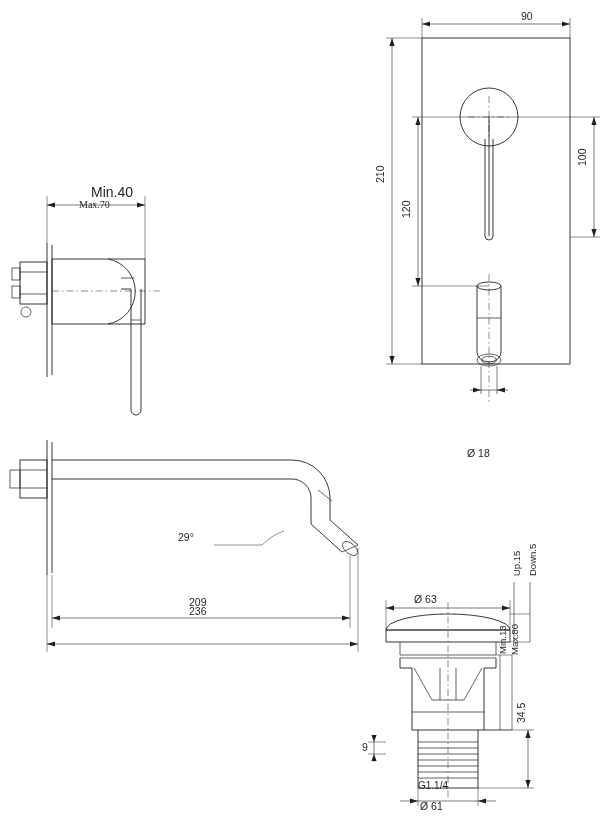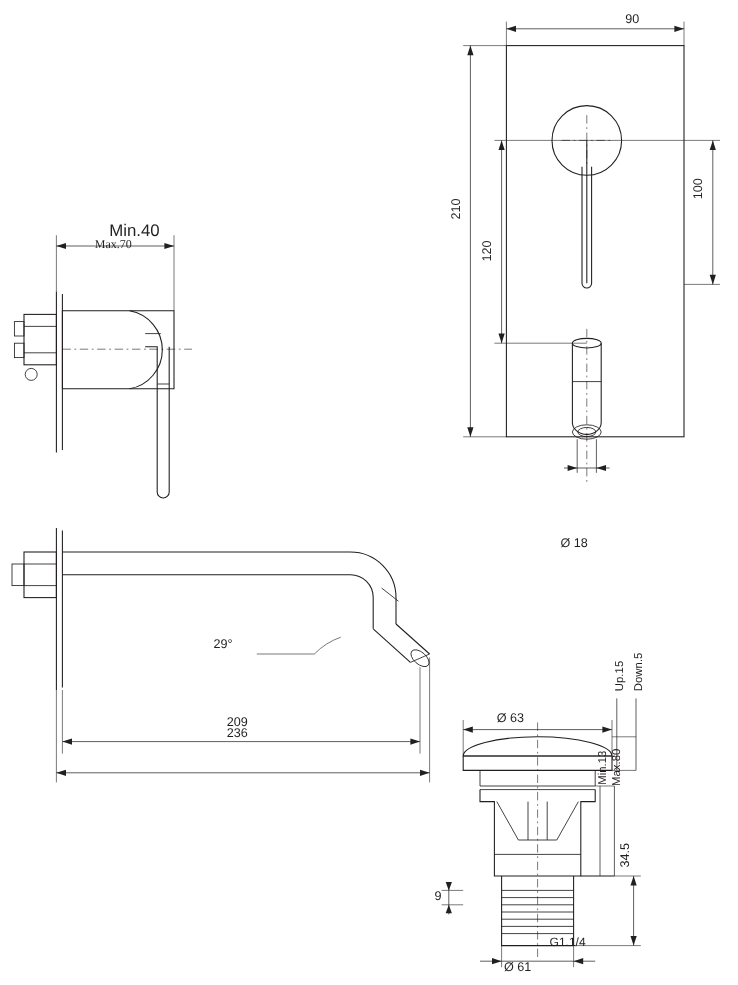--- a/index.html
+++ b/index.html
@@ -229,17 +229,17 @@
     <span style="position:absolute;left:189px;top:605px;font-size:10.5px;">236</span>
     <span style="position:absolute;left:189px;top:596px;font-size:10.5px;text-align:right;">209</span>
 
     <span style="position:absolute;left:414px;top:593px;font-size:10.5px;">Ø 63</span>
     <span style="position:absolute;left:511px;top:576px;font-size:9.5px;transform:rotate(-90deg);transform-origin:left top;">Up.15</span>
     <span style="position:absolute;left:527px;top:576px;font-size:9.5px;transform:rotate(-90deg);transform-origin:left top;">Down.5</span>
     <span style="position:absolute;left:497px;top:654px;font-size:9.5px;transform:rotate(-90deg);transform-origin:left top;">Min.13</span>
     <span style="position:absolute;left:509px;top:655px;font-size:9.5px;transform:rotate(-90deg);transform-origin:left top;">Max.80</span>
     <span style="position:absolute;left:515px;top:723px;font-size:10.5px;transform:rotate(-90deg);transform-origin:left top;">34.5</span>
     <span style="position:absolute;left:362px;top:741px;font-size:10.5px;">9</span>
-    <span style="position:absolute;left:418px;top:780px;font-size:10px;padding-left:40px;">G1.1/4</span>
+    <span style="position:absolute;left:418px;top:780px;font-size:10px;">G1.1/4</span>
     <span style="position:absolute;left:420px;top:800px;font-size:10.5px;">Ø 61</span>
   </div>
 
 </div>
 
 </body></html>

